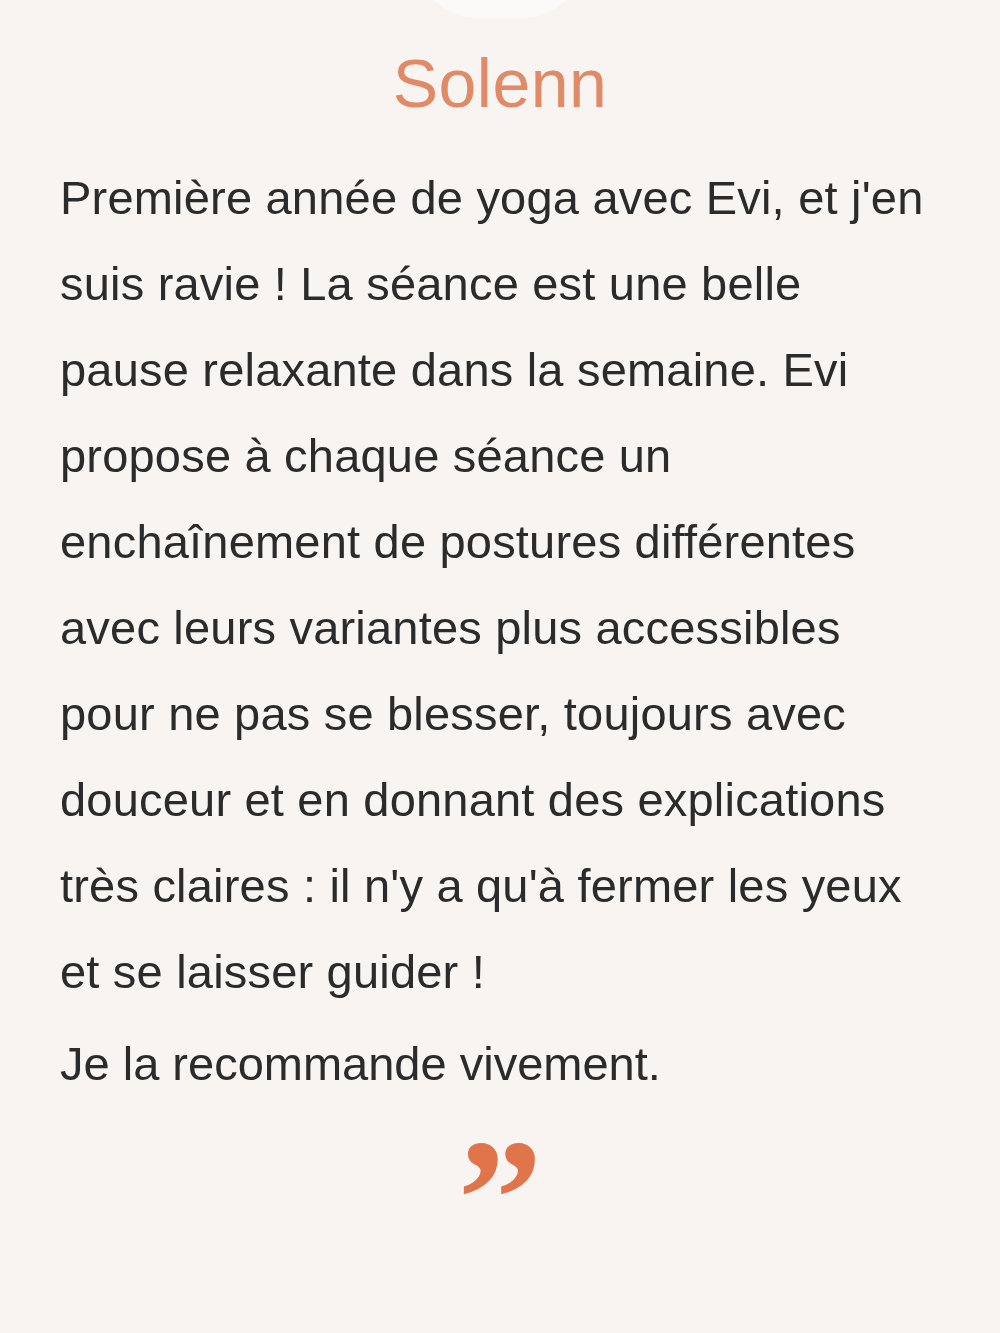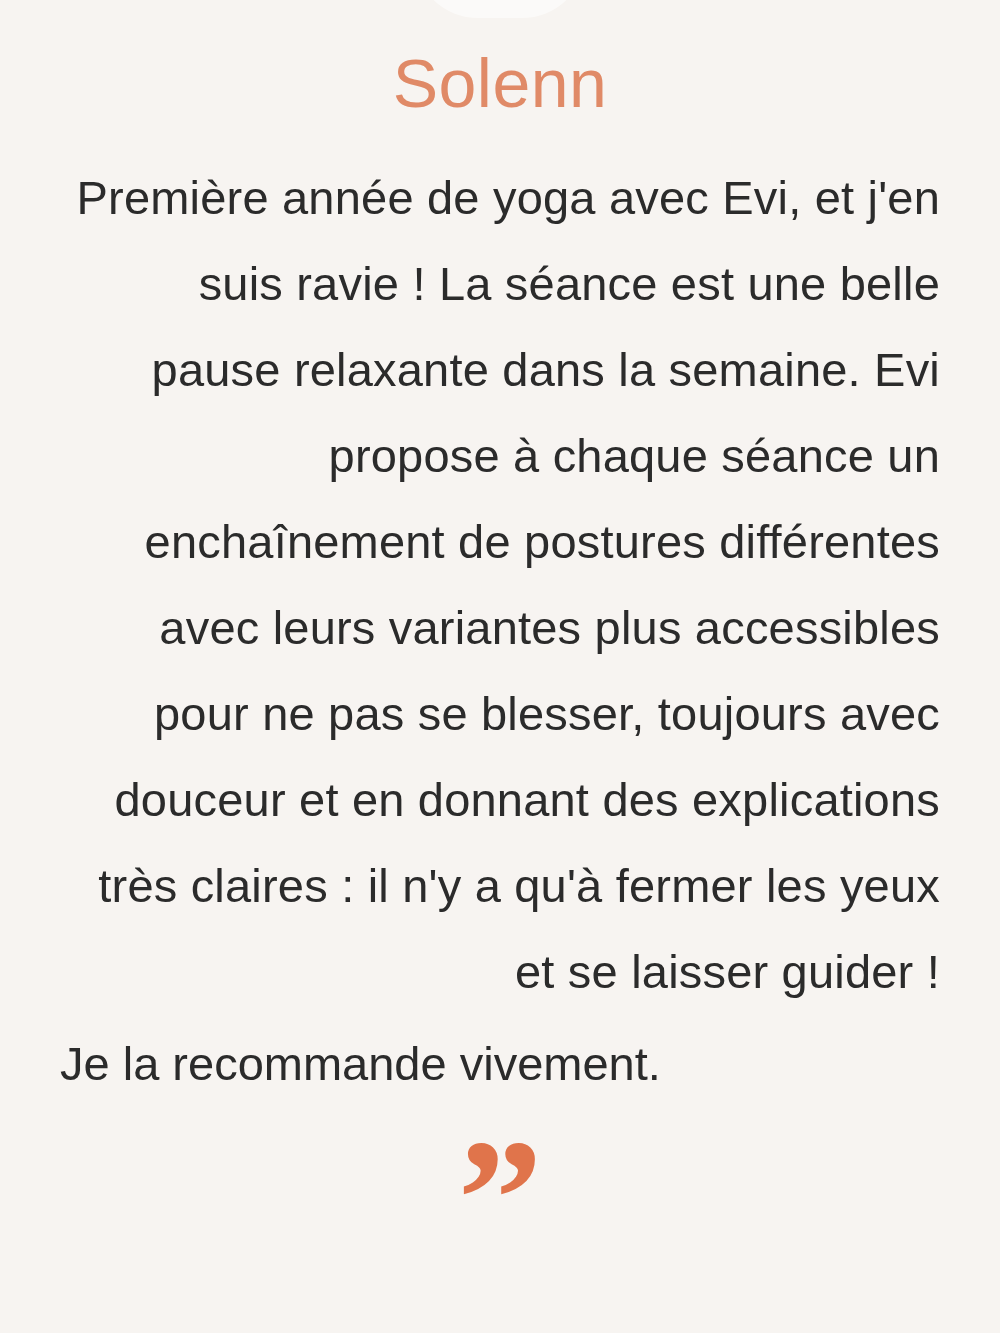--- a/index.html
+++ b/index.html
@@ -44,21 +44,21 @@
     font-size: 68px;
     line-height: 1.1;
     letter-spacing: 0.5px;
     color: #e08a67;
     text-align: center;
   }
 
   .quote-body {
     margin-top: 34px;
     width: 880px;
-    text-align: right;
+    text-align: left;
     font-family: "Liberation Sans", sans-serif;
     font-weight: 300;
     font-size: 47px;
     line-height: 86px;
     letter-spacing: 0.2px;
     color: #2b2b2b;
     white-space: pre-line;
   }
 
   .quote-closing {

